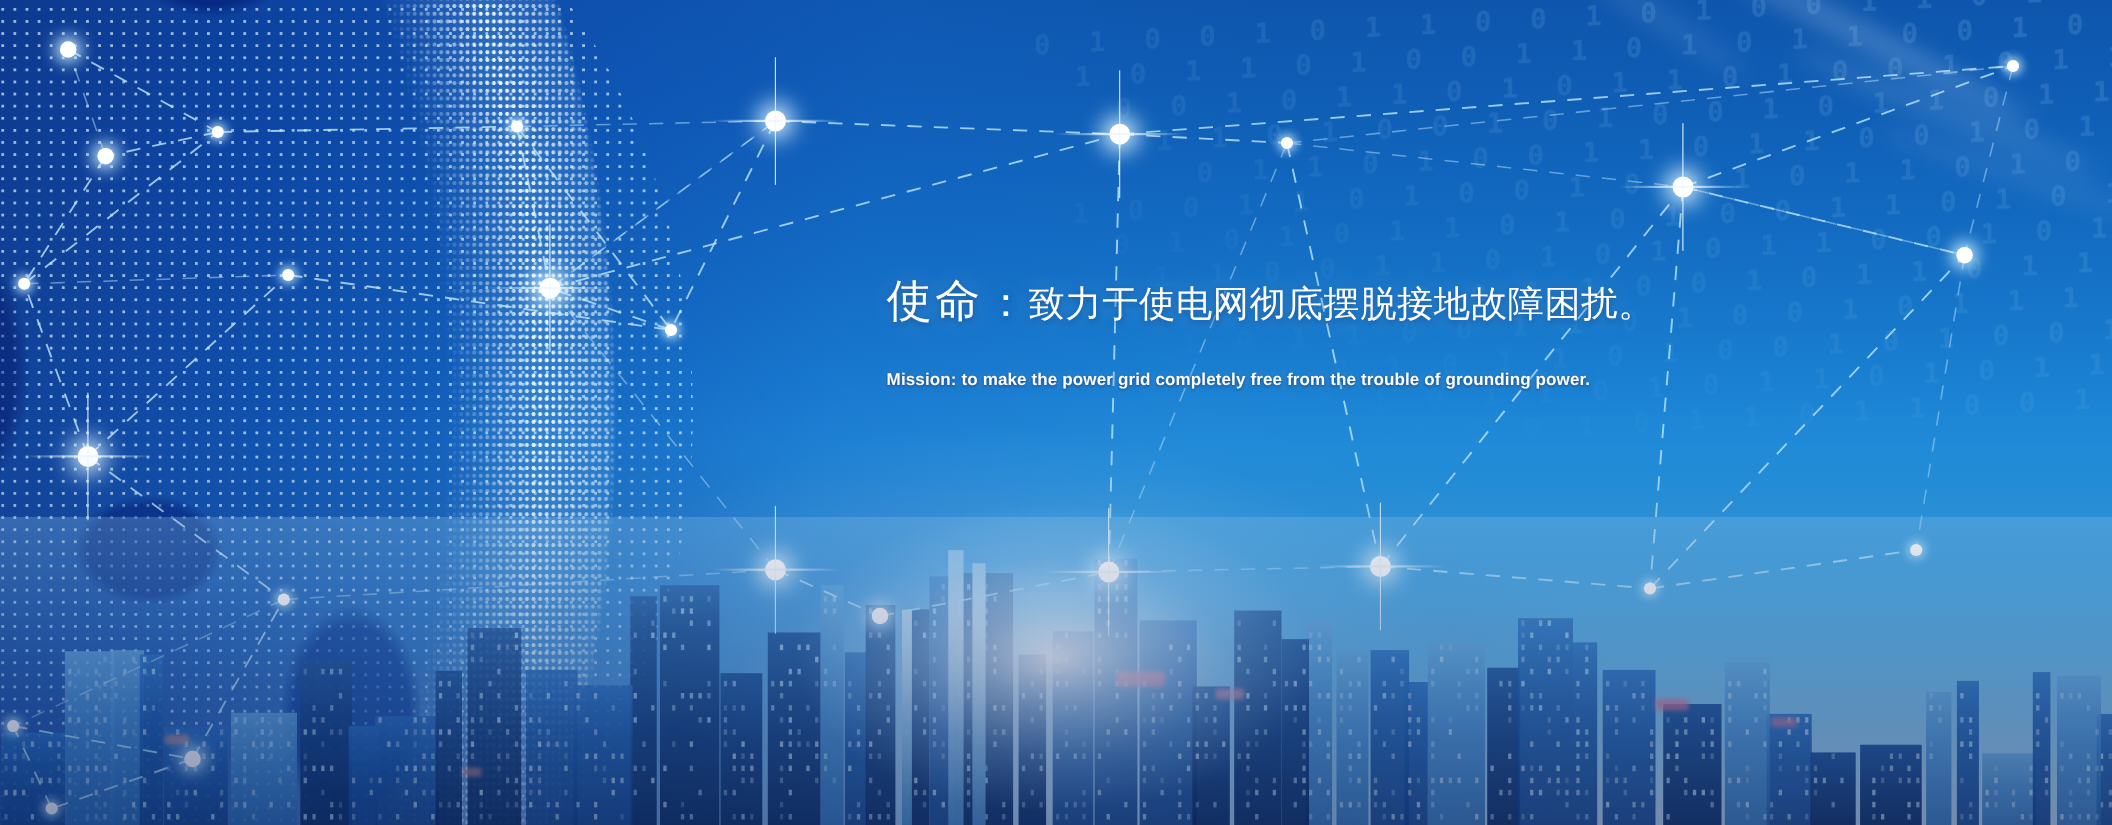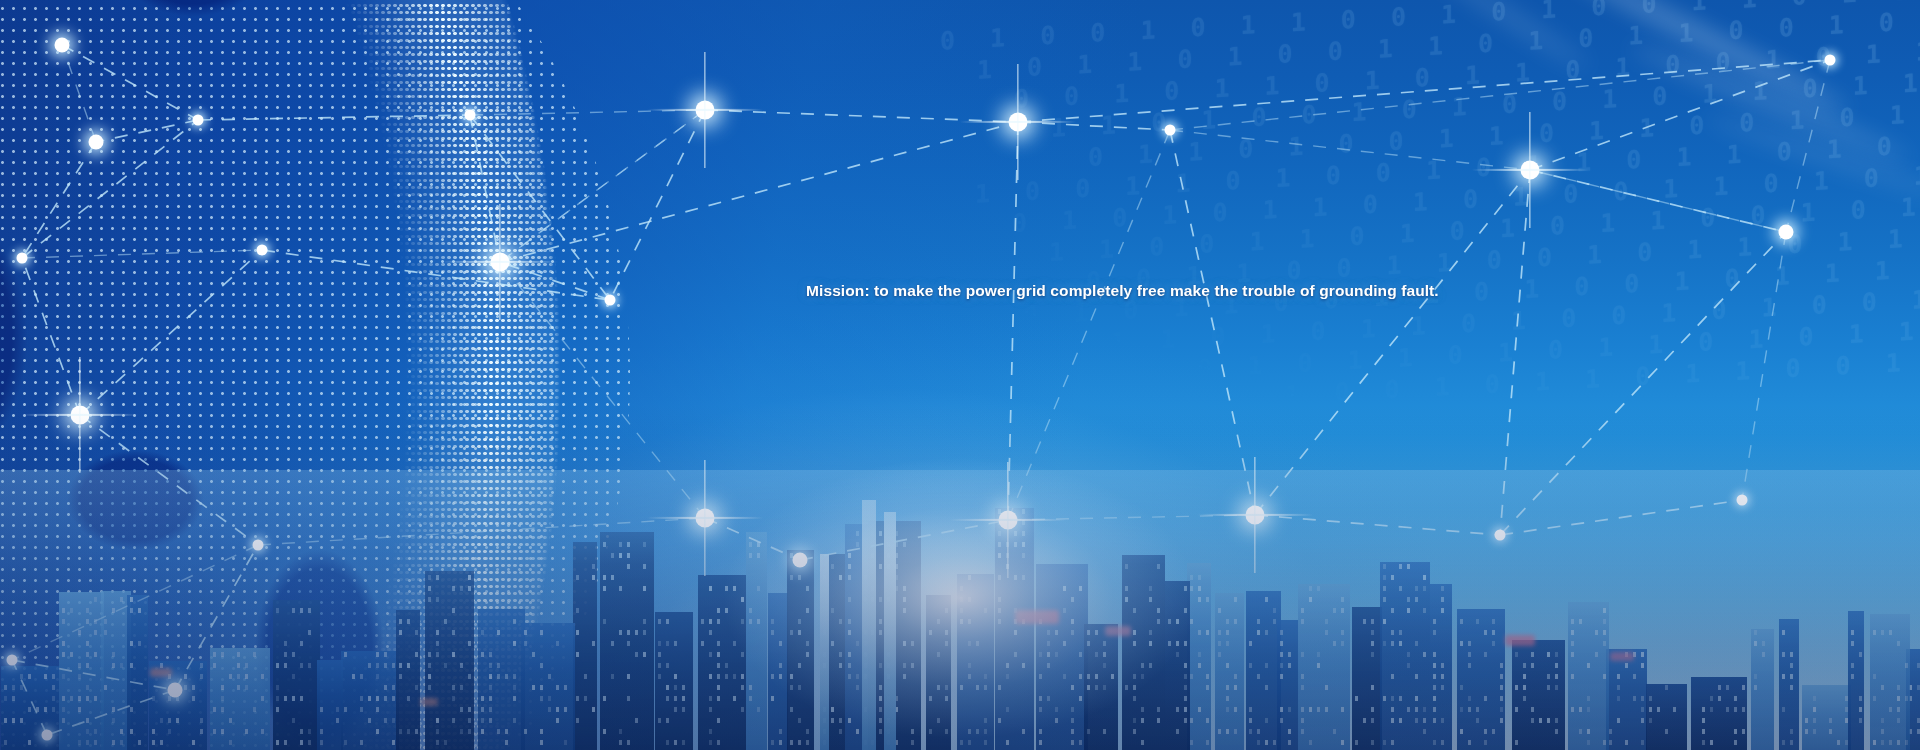--- a/index.html
+++ b/index.html
@@ -1405,18 +1405,21 @@
       <div class="node md" style="left: 800px; top: 560px;"></div>
       <div class="node sm" style="left: 262px; top: 250px;"></div>
       <div class="node sm" style="left: 610px; top: 300px;"></div>
       <div class="node md" style="left: 96px; top: 142px;"></div>
     </div>
 
   <div class="layer" id="botdark"></div>
 
   <div id="copy">
 
-
-
-    <div class="enline" id="en1">Mission: to make the power grid completely free make the trouble of grounding fault.</div>
+    <div class="cnline" id="cn1">
+      <span class="big">使命</span><span class="colon">：</span><span class="rest">致力于使电网彻底摆脱接地故障困扰。</span>
+    </div>
+
+
+    <div class="enline" id="en1">Mission: to make the power grid completely free from the trouble of grounding power.</div>
   </div>
 
 </div>
 
 </body></html>

